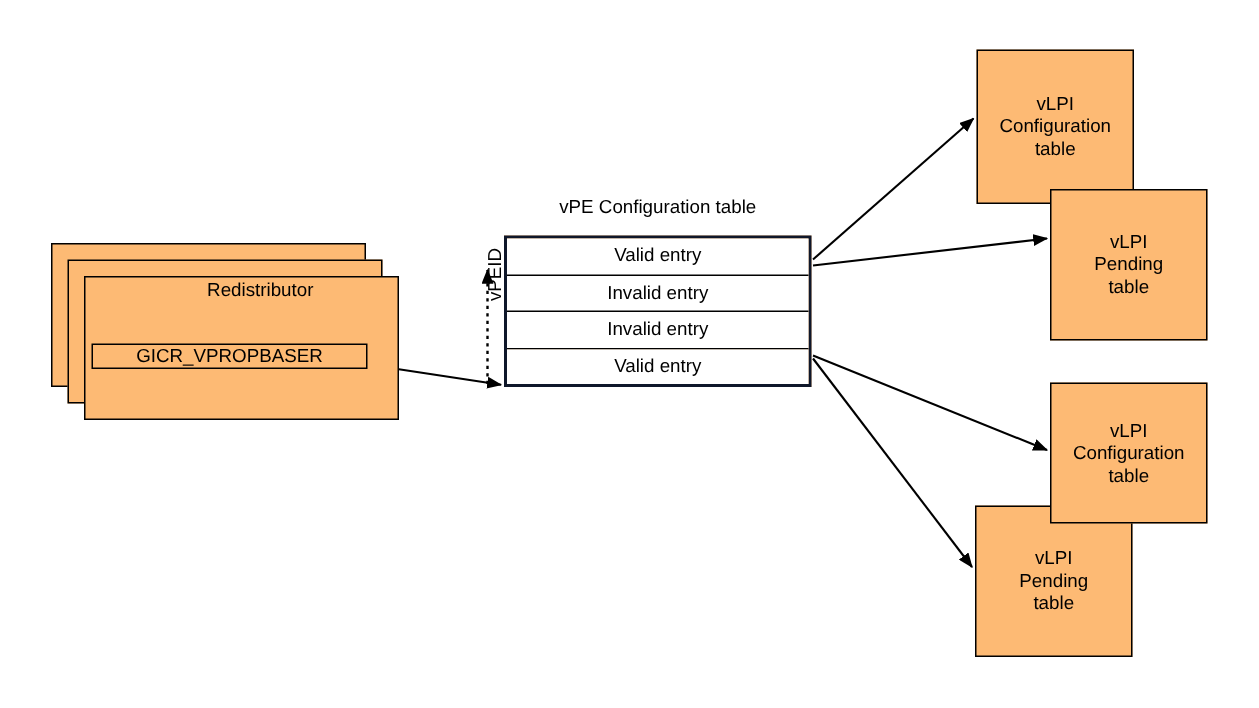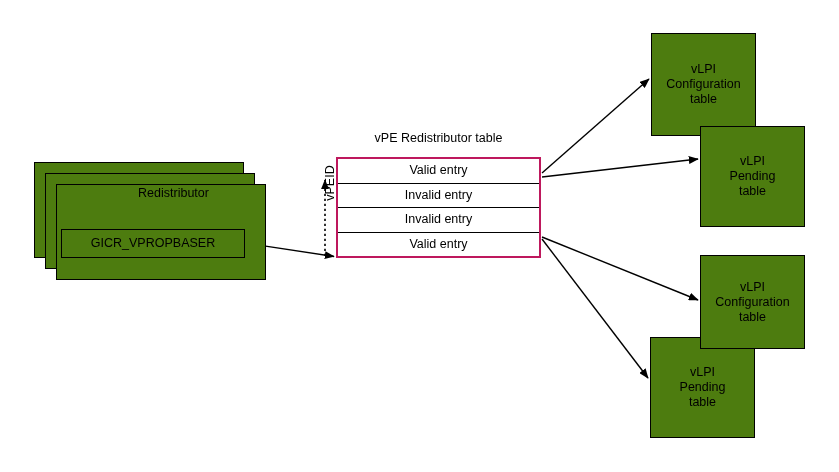--- a/index.html
+++ b/index.html
@@ -17,53 +17,53 @@
   }
   #canvas {
     position: absolute;
     left: 0; top: 0;
     width: 839px;
     height: 472px;
   }
   .node {
     position: absolute;
     box-sizing: border-box;
-    background: #4d7c0f;
+    background: #fdba74;
     border: 1.4px solid #000000;
   }
   .label {
     position: absolute;
     font-size: 12.5px;
     line-height: 15px;
     text-align: center;
     white-space: pre-line;
     color: #000000;
   }
   
   #redist-back2 { left: 34px;  top: 162px; width: 210px; height: 96px; z-index: 1; }
   #redist-back1 { left: 45px;  top: 173px; width: 210px; height: 96px; z-index: 2; }
   #redist-front { left: 56px;  top: 184px; width: 210px; height: 96px; z-index: 3; }
   #redist-title {
     left: 56px; top: 186px; width: 235px;
     z-index: 4;
   }
   #gicr-box {
-    left: 61px; top: 229px; width: 184px; height: 29px;
+    left: 61px; top: 229px; width: 184px; height: 17px;
     z-index: 4;
     display: flex; align-items: center; justify-content: center;
   }
   #gicr-box .label {
     position: static;
     width: 100%;
   }
   
   #vpe-title { left: 336px; top: 131px; width: 205px; z-index: 4; }
   #vpe-table {
     left: 336px; top: 157px; width: 205px; height: 101px;
-    border: 2px solid #be185d;
+    border: 2px solid #0f172a;
     z-index: 3;
     display: flex; flex-direction: column;
   }
   .vpe-row {
     flex: 1 1 0;
     display: flex;
     align-items: center;
     justify-content: center;
     border-bottom: 1.4px solid #000000;
     background: #ffffff;
@@ -126,21 +126,21 @@
 
 <div class="node" id="redist-back2"></div>
 <div class="node" id="redist-back1"></div>
 <div class="node" id="redist-front"></div>
 <div class="label" id="redist-title">Redistributor</div>
 
 <div class="node" id="gicr-box">
   <span class="label">GICR_VPROPBASER</span>
 </div>
 
-<div class="label" id="vpe-title">vPE Redistributor table</div>
+<div class="label" id="vpe-title">vPE Configuration table</div>
 
 <div id="vpeid-label">vPEID</div>
 
 <div class="node" id="vpe-table">
   <div class="vpe-row">
     <span class="label">Valid entry</span>
   </div>
   <div class="vpe-row">
     <span class="label">Invalid entry</span>
   </div>

